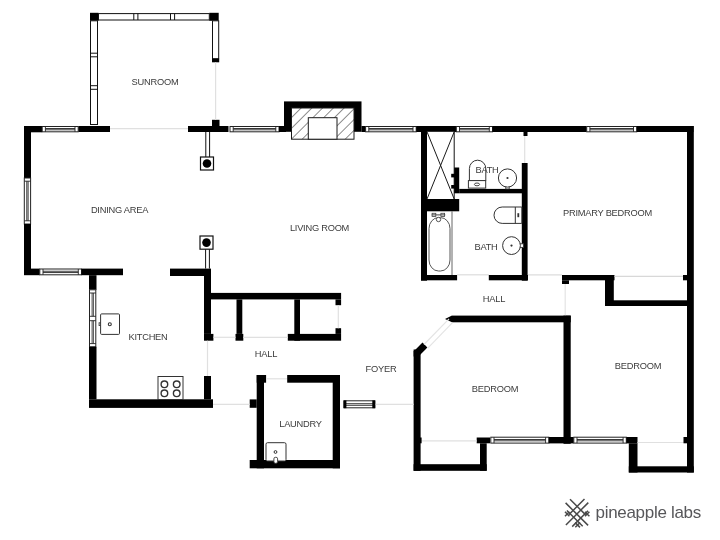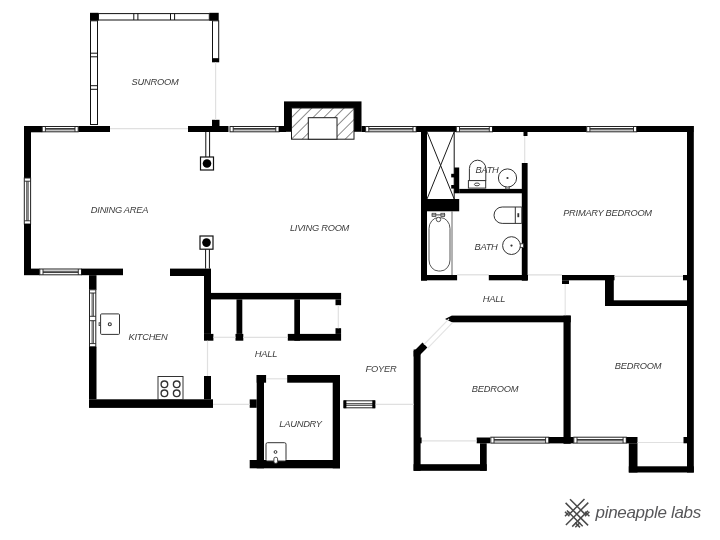--- a/index.html
+++ b/index.html
@@ -1,16 +1,16 @@
 <!DOCTYPE html>
 <html><head>
 <meta charset="utf-8">
 <style>
   html,body{margin:0;padding:0;background:#fff;}
-  .page{width:640px;height:540px;position:relative;font-family:"Liberation Sans",sans-serif;font-style:italic;}
+  .page{width:640px;height:540px;position:relative;font-family:"Liberation Sans",sans-serif;}
   text{font-family:"Liberation Sans",sans-serif;fill:#3b3b3b;font-size:9.3px;letter-spacing:-0.25px;}
   .logotext{fill:#57575a;font-size:17px;letter-spacing:-0.3px;}
 </style>
 </head>
 <body>
 <div class="page">
 <svg width="720" height="540" viewBox="0 0 720 540" xmlns="http://www.w3.org/2000/svg">
 <defs>
 <pattern id="hatch" width="7.6" height="7.6" patternUnits="userSpaceOnUse" patternTransform="rotate(45)">
   <rect width="7.6" height="7.6" fill="#fff"></rect>

